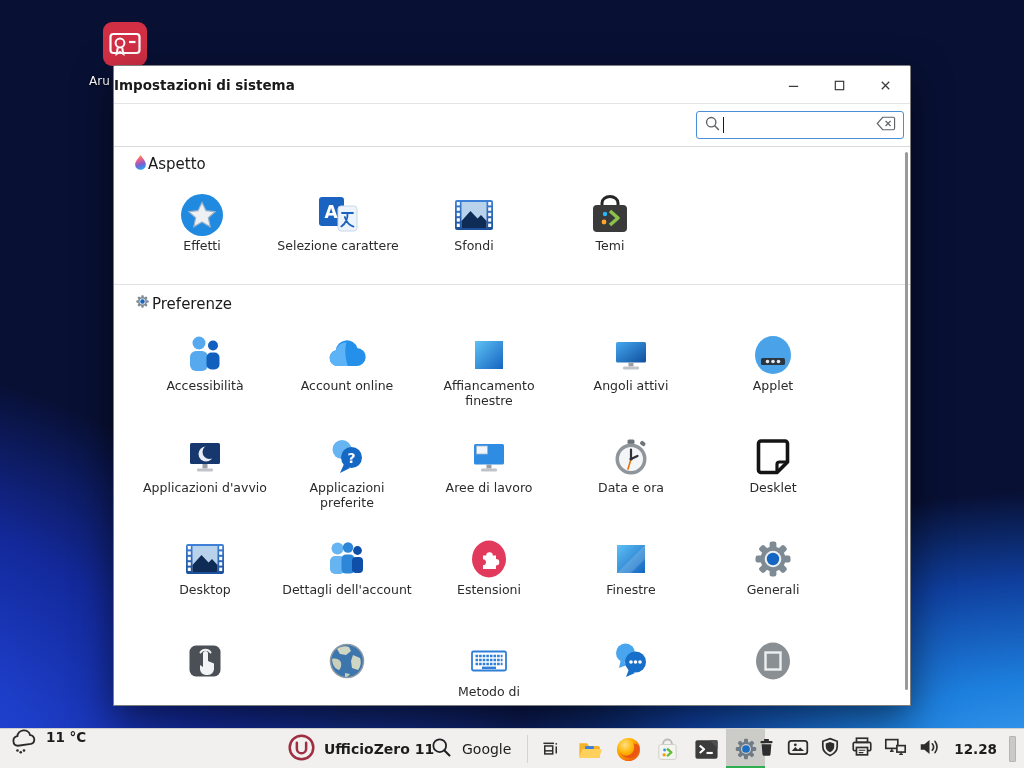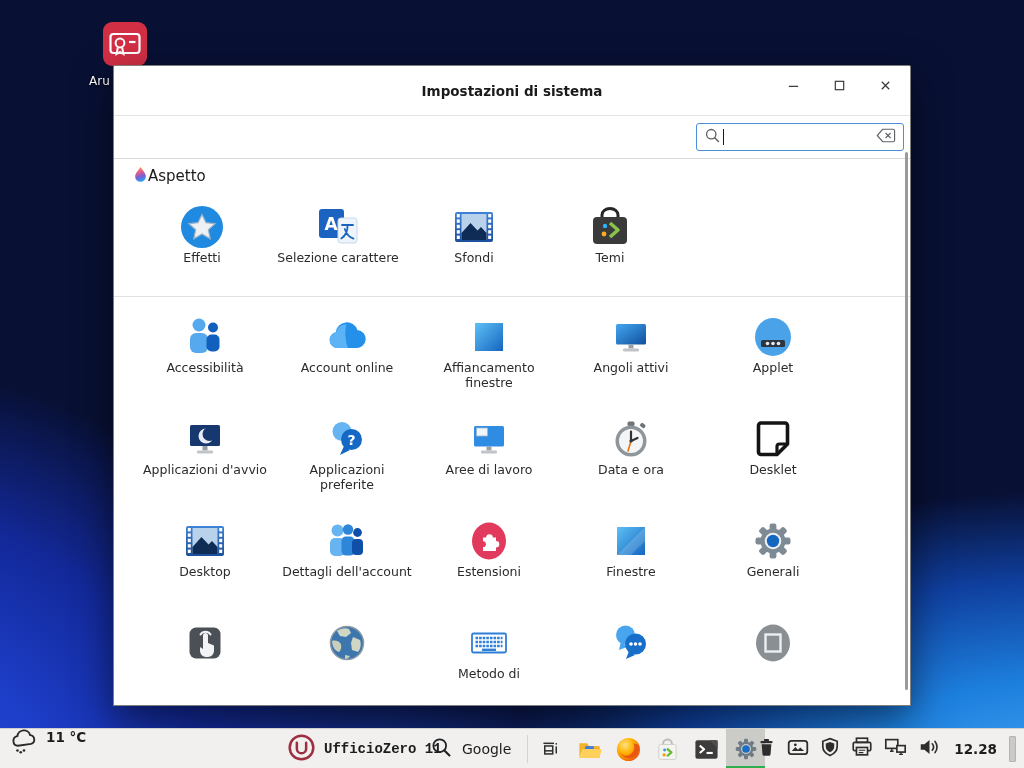--- a/index.html
+++ b/index.html
@@ -11,21 +11,21 @@
       radial-gradient(55% 45% at 32% 110%, #1c45d4 0%, rgba(10,16,56,0) 62%),
       #081034;}
   
   .shortcut{position:absolute;left:95px;top:22px;width:60px;z-index:1;text-align:center;}
   .shortcut .slabel{color:#fff;font-size:12px;margin-top:4px;text-align:left;margin-left:-6px;
     text-shadow:0 1px 2px rgba(0,0,0,.8);}
   
   .window{position:absolute;left:113px;top:65px;width:798px;height:641px;background:#fff;
     border:1px solid rgba(20,20,20,.55);border-radius:2px 2px 0 0;z-index:5;
     box-shadow:0 14px 38px rgba(0,0,0,.5);overflow:hidden;}
-  .titlebar{height:50px;display:flex;align-items:center;justify-content:center;position:relative;
+  .titlebar{height:38px;display:flex;align-items:center;justify-content:flex-start;position:relative;
     border-bottom:1px solid #e4e4e4;background:#fff;}
   .title{font-size:13.5px;font-weight:bold;color:#1a1a1a;}
   .winbtns{position:absolute;right:14px;top:0;height:38px;display:flex;align-items:center;gap:24px;}
   .winbtn{width:22px;height:24px;display:flex;align-items:center;justify-content:center;cursor:default;}
   .searchrow{height:43px;position:relative;border-bottom:1px solid #dadada;background:#fff;}
   .searchbox{position:absolute;right:6px;top:7px;width:208px;height:28px;border:1px solid #4a90d9;
     border-radius:3px;background:#fff;display:flex;align-items:center;padding:0 7px;gap:6px;}
   .searchbox input{flex:1;border:none;outline:none;font-size:13px;padding:0;background:transparent;min-width:0;}
   .caret{width:1px;height:16px;background:#1a1a1a;margin-left:-4px;}
   .content{height:calc(100% - 81px);overflow:hidden;padding:6px 20px 0 20px;}
@@ -39,21 +39,21 @@
   .ticon svg{width:48px;height:48px;}
   .tlabel{font-size:12.5px;color:#2b2b2b;text-align:center;line-height:1.18;max-width:132px;}
   .hsep{border:none;border-top:1px solid #e2e2e2;margin:30px -20px 8px -20px;}
   .vscroll{position:absolute;right:2px;top:86px;width:3px;height:538px;background:#9a9a9a;border-radius:2px;z-index:6;}
   
   .taskbar{position:absolute;left:0;top:728px;width:1024px;height:40px;background:#f1f0ee;
     border-top:1px solid #cfcfca;z-index:10;}
   .tb-weather{position:absolute;left:10px;top:0;height:40px;display:flex;align-items:flex-start;gap:8px;}
   .tb-weather .wtext{font-size:13.5px;font-weight:bold;color:#1c1c1c;}
   .tb-launcher{position:absolute;left:287px;top:0;height:40px;display:flex;align-items:center;gap:8px;}
-  .tb-launcher .ltext{font-size:14px;font-weight:bold;color:#1c1c1c;font-family:Liberation Mono, monospace;}
+  .tb-launcher .ltext{font-size:14px;font-weight:bold;color:#1c1c1c;}
   .tb-google{position:absolute;left:430px;top:0;height:40px;display:flex;align-items:center;gap:9px;}
   .tb-google .gtext{font-size:14px;font-weight:normal;color:#1c1c1c;}
   .tb-vsep{position:absolute;left:527px;top:6px;width:1px;height:28px;background:#d5d5d0;}
   .tb-apps{position:absolute;left:531px;top:0;height:40px;display:flex;align-items:stretch;}
   .appbtn{width:39px;display:flex;align-items:center;justify-content:center;position:relative;}
   .appbtn.active{background:#cbcbc8;}
   .appbtn.active .runbar{position:absolute;left:0;bottom:0;width:100%;height:3px;background:#2eae4f;}
   .tray{position:absolute;right:8px;top:0;height:40px;display:flex;align-items:center;gap:9px;}
   .clock{font-size:13.5px;font-weight:bold;color:#1c1c1c;padding:0 3px;}
   .showdesk{width:7px;height:26px;background:#c9c9c5;border:1px solid #b4b4b0;border-radius:1px;}
@@ -209,20 +209,42 @@
                 <circle cx="19" cy="23" r="2.2" fill="#29b6f6"></circle>
                 <circle cx="18" cy="31" r="2.4" fill="#ffa726"></circle>
               </svg>
           </div>
           <div class="tlabel">Temi</div>
         </div>
       </div>
 
       <hr class="hsep">
 
+      <div class="sechead">
+        <span>
+          <svg width="17" height="17" viewBox="0 0 48 48">
+              <g transform="translate(24 24)" fill="#7e8b95">
+                <g>
+                  <rect x="-3.4" y="-17.5" width="6.8" height="9" rx="2.2"></rect>
+                  <rect x="-3.4" y="-17.5" width="6.8" height="9" rx="2.2" transform="rotate(45)"></rect>
+                  <rect x="-3.4" y="-17.5" width="6.8" height="9" rx="2.2" transform="rotate(90)"></rect>
+                  <rect x="-3.4" y="-17.5" width="6.8" height="9" rx="2.2" transform="rotate(135)"></rect>
+                  <rect x="-3.4" y="-17.5" width="6.8" height="9" rx="2.2" transform="rotate(180)"></rect>
+                  <rect x="-3.4" y="-17.5" width="6.8" height="9" rx="2.2" transform="rotate(225)"></rect>
+                  <rect x="-3.4" y="-17.5" width="6.8" height="9" rx="2.2" transform="rotate(270)"></rect>
+                  <rect x="-3.4" y="-17.5" width="6.8" height="9" rx="2.2" transform="rotate(315)"></rect>
+                </g>
+                <circle r="12.5"></circle>
+                <circle r="8.3" fill="#eef1f3"></circle>
+                <circle r="6.2" fill="#1566c0"></circle>
+              </g>
+            </svg>
+        </span>
+        <span class="stext">Preferenze</span>
+      </div>
 
       <div class="grid preferenze">
 
         <div class="tile">
           <div class="ticon">
             <svg viewBox="0 0 48 48">
                 <circle cx="18" cy="12" r="6.5" fill="#56a8ef"></circle>
                 <rect x="9" y="20" width="18" height="20" rx="6" fill="#56a8ef"></rect>
                 <circle cx="32" cy="14.5" r="5" fill="#1260bd"></circle>
                 <rect x="25.5" y="21.5" width="13" height="17" rx="5" fill="#1260bd"></rect>

